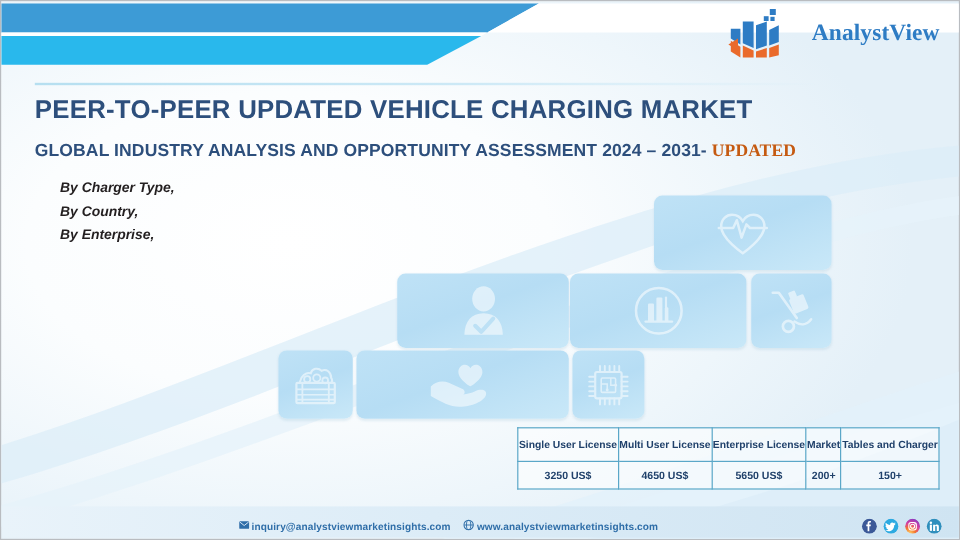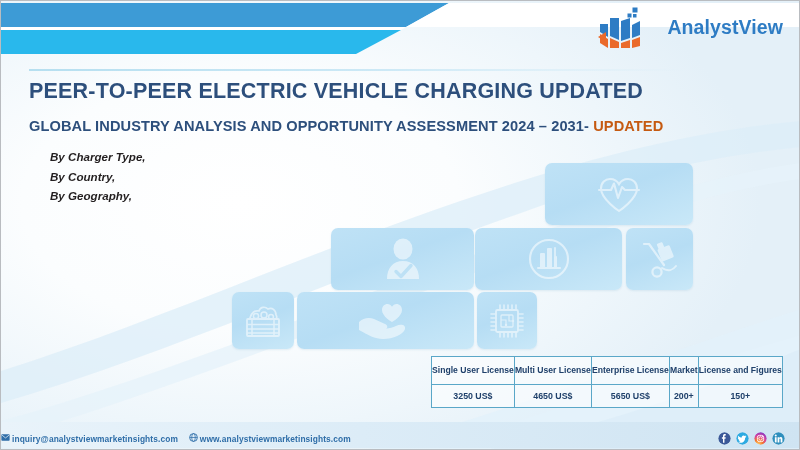--- a/index.html
+++ b/index.html
@@ -20,21 +20,21 @@
 
   
   .swoosh{position:absolute;pointer-events:none;}
   .swoosh svg{display:block;}
 
   
   .hdr-wrap{position:absolute;left:0;top:0;width:800px;height:58px;}
   .hdr-wrap svg{display:block;}
 
   
-  .logo{position:absolute;right:16px;top:6px;display:flex;align-items:center;gap:24px;}
+  .logo{position:absolute;right:16px;top:6px;display:flex;align-items:center;gap:24px;font-family:Liberation Serif, serif;}
   .logo-mark{width:46px;height:42px;flex:0 0 auto;}
   .logo-text{line-height:1;}
   .logo-name{
     font-size:19.5px;font-weight:bold;color:#2e7cc4;letter-spacing:.1px;
     white-space:nowrap;
   }
   .logo-sub{
     font-size:14px;color:#4c9ad4;margin-top:3px;white-space:nowrap;letter-spacing:.2px;
   }
 
@@ -48,21 +48,21 @@
   .title{
     position:absolute;left:28px;top:78px;width:660px;
     font-size:21.5px;font-weight:bold;color:#2d4f7c;
     letter-spacing:.2px;white-space:nowrap;
   }
   .subtitle{
     position:absolute;left:28px;top:117px;width:720px;
     font-size:14.6px;font-weight:bold;color:#2d4f7c;
     letter-spacing:.1px;white-space:nowrap;
   }
-  .subtitle .upd{color:#c55a11;}
+  .subtitle .upd{color:#c55a11;font-family:Liberation Serif, serif;}
 
   
   .seg-list{position:absolute;left:49px;top:146px;}
   .seg-item{
     font-size:11.6px;font-style:italic;font-weight:bold;color:#231f20;
     line-height:19.5px;white-space:nowrap;
   }
 
   
   .tile{
@@ -91,21 +91,21 @@
   .ptable tr.head td{height:27px;}
   .ptable tr.body td{height:22px;font-size:8.8px;}
 
   
   .footbar{
     position:absolute;left:1px;bottom:1px;width:798px;height:26px;
     background:linear-gradient(90deg,#e9f3fa 0%,#dcecf7 45%,#cfe4f2 100%);
   }
   .footinfo{
     position:absolute;left:0;bottom:5px;width:745px;
-    font-size:8.4px;color:#2f6ea8;font-weight:bold;
+    text-align:center;font-size:8.4px;color:#2f6ea8;font-weight:bold;
     letter-spacing:.1px;
   }
   .footinfo span{vertical-align:middle;}
   .fico{display:inline-block;width:9px;height:9px;vertical-align:-1px;margin-right:2px;}
   .social{
     position:absolute;right:14px;bottom:4px;display:flex;gap:5px;align-items:center;
   }
   .sico{width:13px;height:13px;border-radius:50%;display:block;}
 </style>
 </head>
@@ -158,29 +158,29 @@
       <path d="M35,33 L43,30 L43,39 L35,41 Z" fill="#ea6a2b"></path>
       <path d="M1,30 L9,25 L9,35 Z" fill="#ea6a2b"></path>
     </svg>
     <div class="logo-text">
       <div class="logo-name">AnalystView</div>
     </div>
   </div>
 
   <div class="rule"></div>
 
-  <div class="title">PEER-TO-PEER ELECTRIC VEHICLE CHARGING UPDATED</div>
+  <div class="title">PEER-TO-PEER UPDATED VEHICLE CHARGING MARKET</div>
   <div class="subtitle">
     <span>GLOBAL INDUSTRY ANALYSIS AND OPPORTUNITY ASSESSMENT 2024 – 2031- </span><span class="upd">UPDATED</span>
   </div>
 
   <div class="seg-list">
     <div class="seg-item">By Charger Type,</div>
     <div class="seg-item">By Country,</div>
-    <div class="seg-item">By Geography,</div>
+    <div class="seg-item">By Enterprise,</div>
   </div>
 
   <div class="tile" style="left:544px;top:162px;width:148px;height:62px;">
     <svg width="46" height="40" viewBox="0 0 46 40">
       <path d="M23,37 C23,37 5,25 5,14.5 C5,8.7 9.4,5 14,5 C17.6,5 21.2,7 23,10.2 C24.8,7 28.4,5 32,5 C36.6,5 41,8.7 41,14.5 C41,25 23,37 23,37 Z" fill="none" stroke="#ffffff" stroke-width="2.1"></path>
       <path d="M3,16 L15,16 L18,9.5 L22,24 L26,13 L29,16 L43,16" fill="none" stroke="#ffffff" stroke-width="2.1" stroke-linejoin="round" stroke-linecap="round"></path>
     </svg>
   </div>
 
   <div class="tile" style="left:330px;top:227px;width:143px;height:62px;">
@@ -247,21 +247,21 @@
     </svg>
   </div>
 
   <table class="ptable">
     <tbody>
         <tr class="head">
       <td>Single User License</td>
       <td>Multi User License</td>
       <td>Enterprise License</td>
       <td>Market</td>
-      <td>License and Figures</td>
+      <td>Tables and Charger</td>
     </tr>
     <tr class="body">
       <td>3250 US$</td>
       <td>4650 US$</td>
       <td>5650 US$</td>
       <td>200+</td>
       <td>150+</td>
     </tr>
   </tbody>
     </table>

